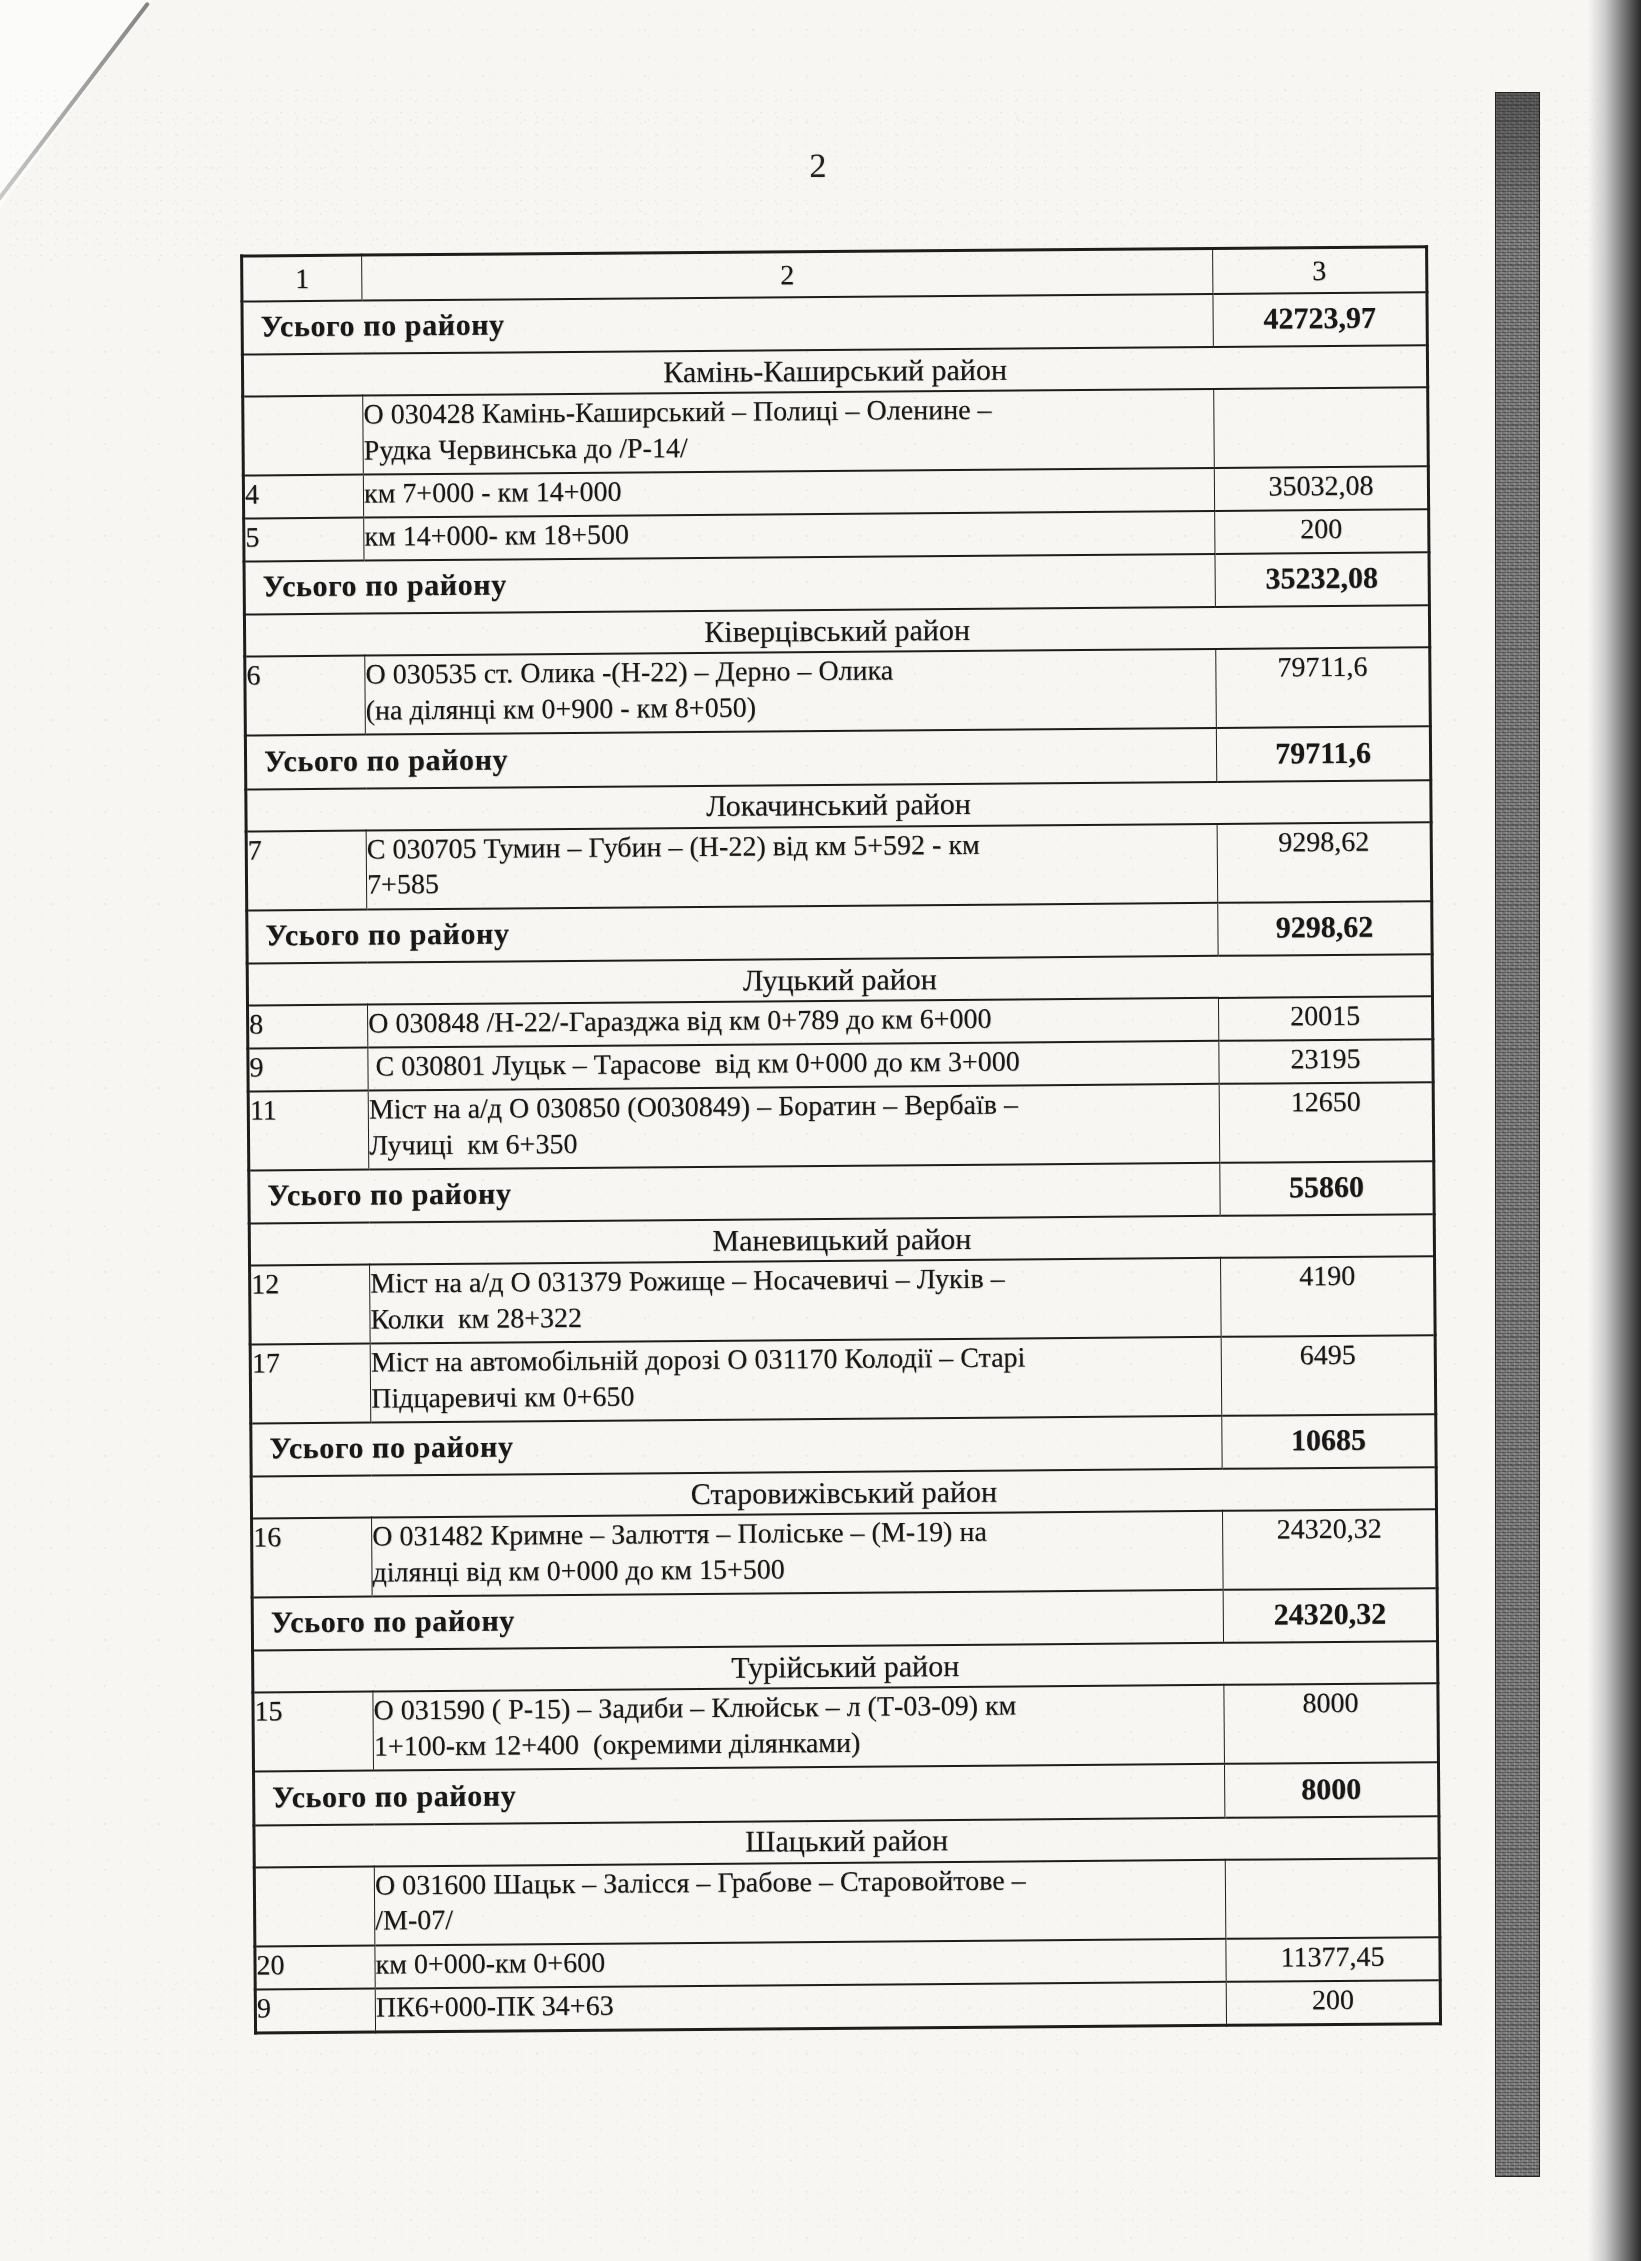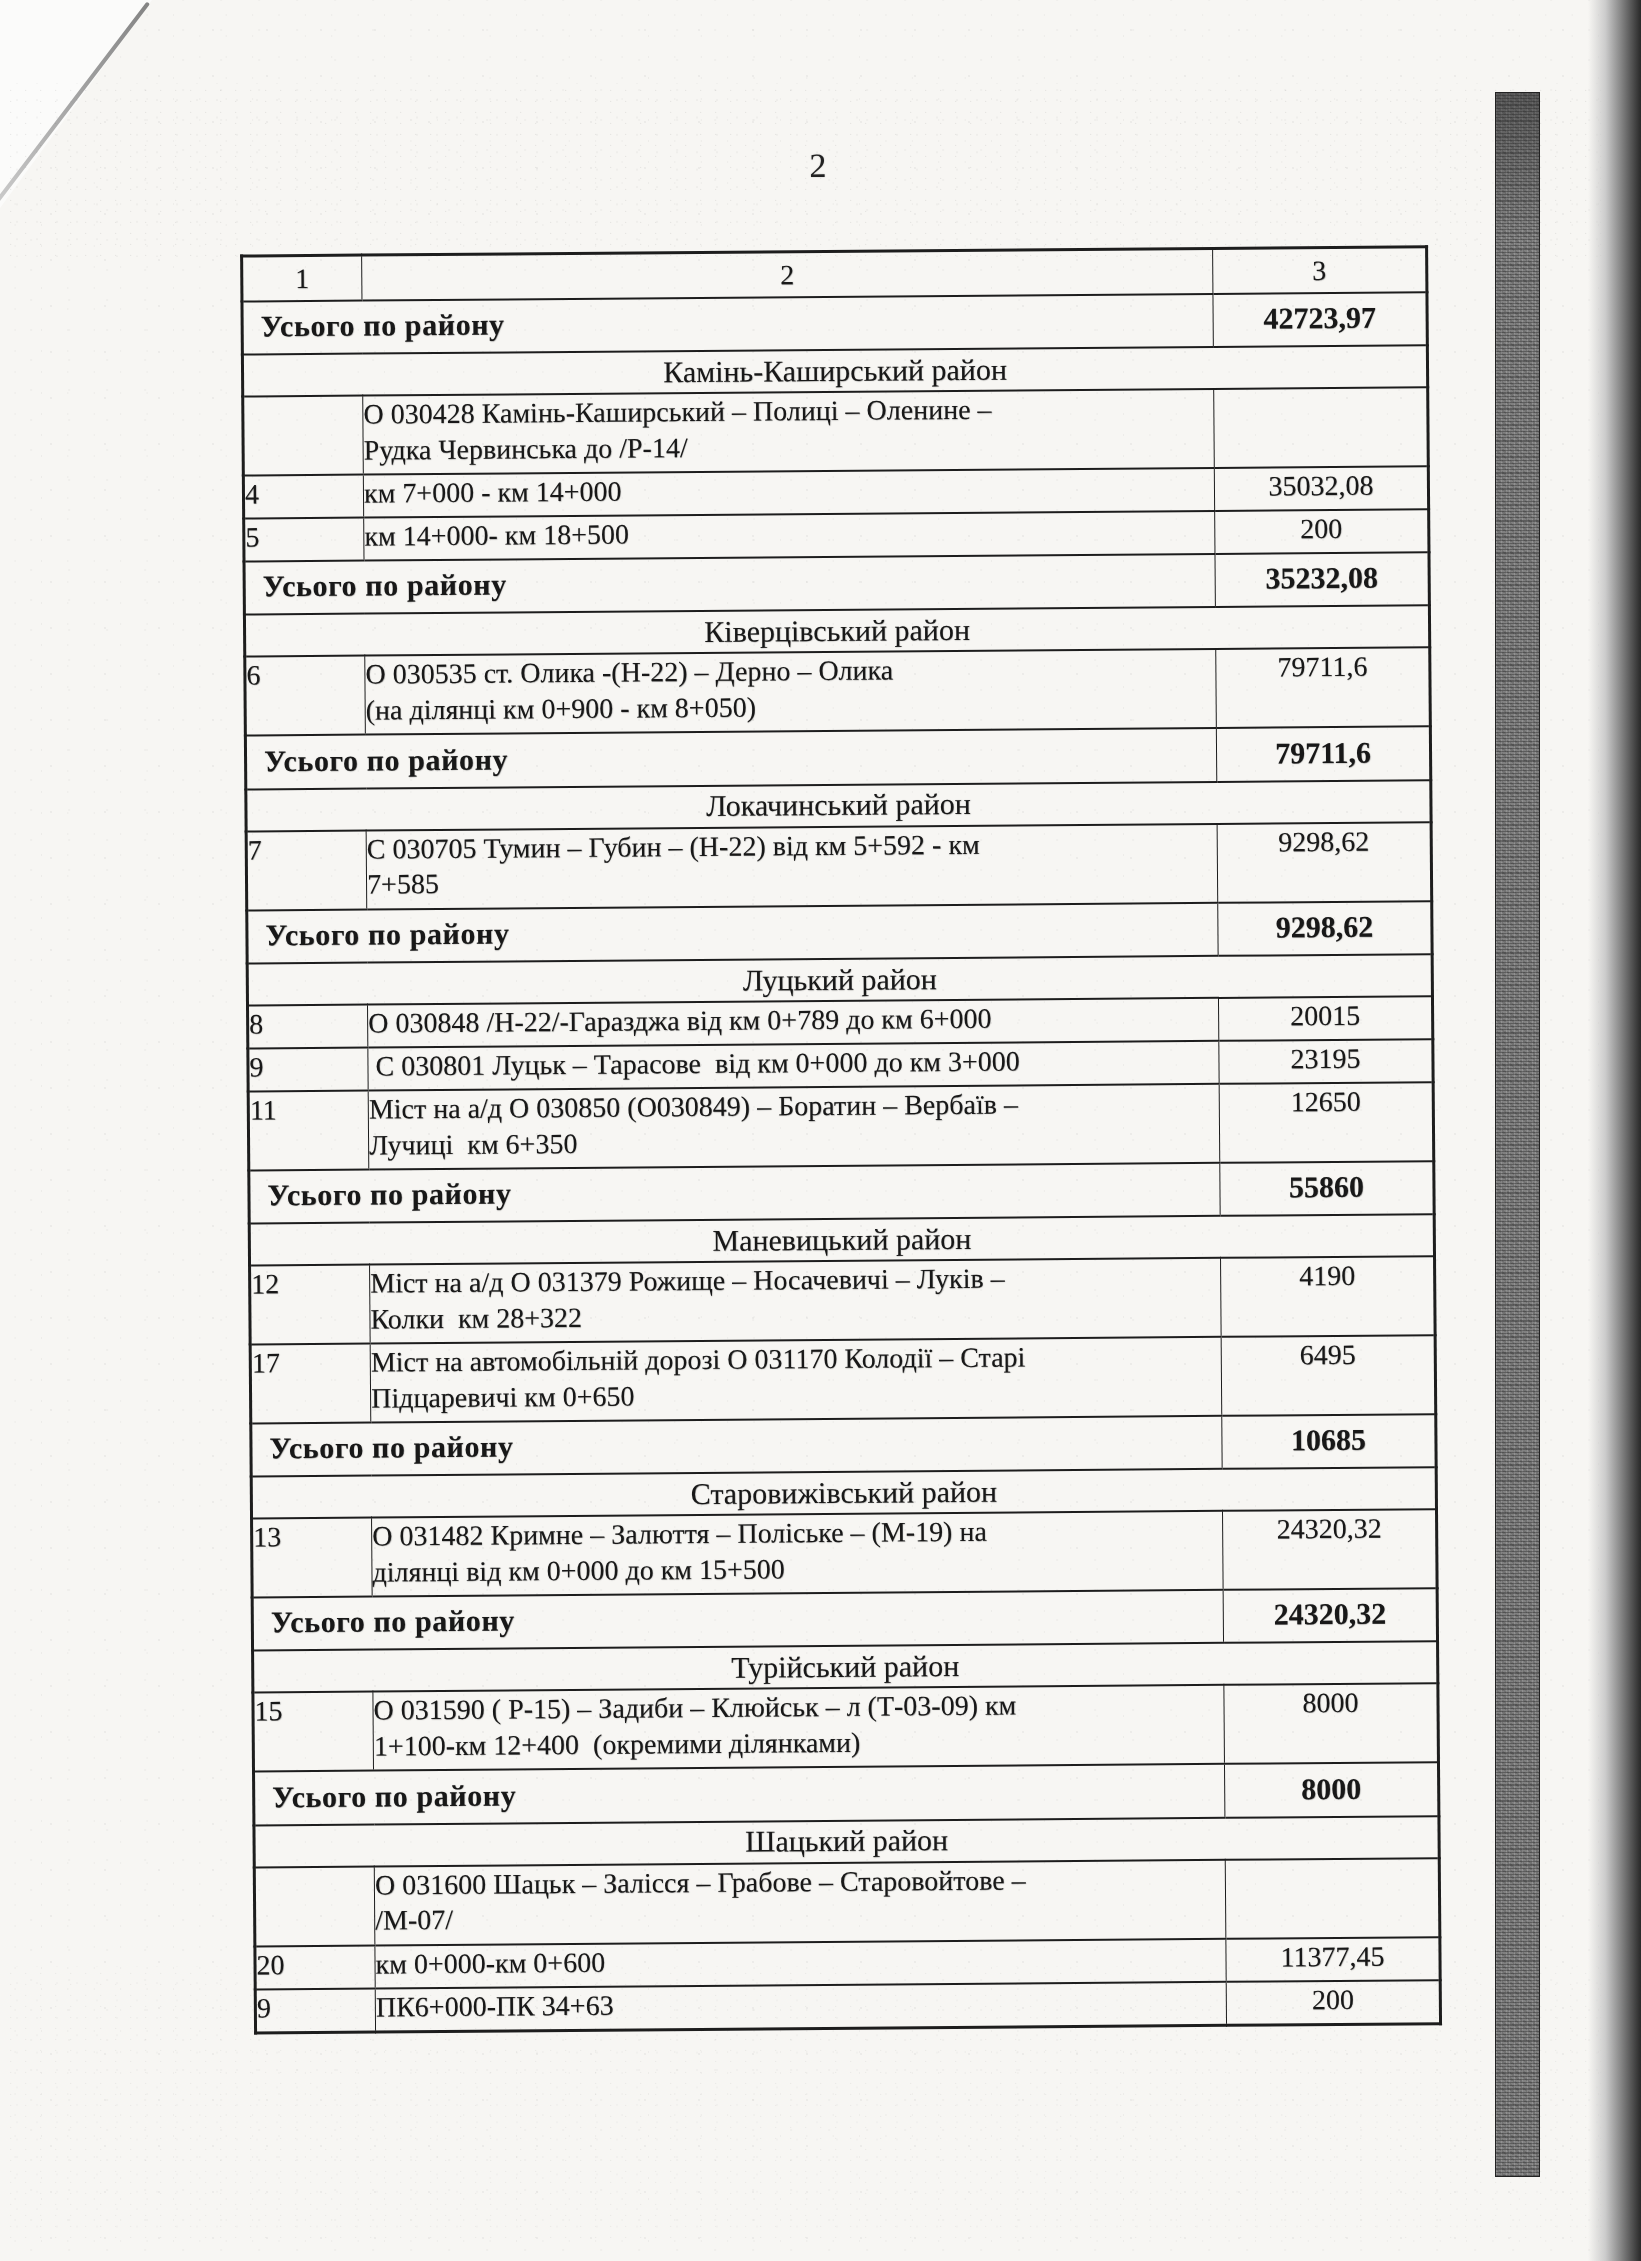--- a/index.html
+++ b/index.html
@@ -190,21 +190,21 @@
             <td class="cell-value">6495</td>
           </tr>
           <tr class="row-total">
             <td class="tot-label" colspan="2">Усього по району</td>
             <td class="tot-value">10685</td>
           </tr>
           <tr class="row-section">
             <td class="sec" colspan="3">Старовижівський район</td>
           </tr>
           <tr class="row-item dbl">
-            <td class="cell-num">13</td>
+            <td class="cell-num">16</td>
             <td class="cell-desc">О 031482 Кримне – Залюття – Поліське – (М-19) на
 ділянці від км 0+000 до км 15+500</td>
             <td class="cell-value">24320,32</td>
           </tr>
           <tr class="row-total">
             <td class="tot-label" colspan="2">Усього по району</td>
             <td class="tot-value">24320,32</td>
           </tr>
           <tr class="row-section">
             <td class="sec" colspan="3">Турійський район</td>

